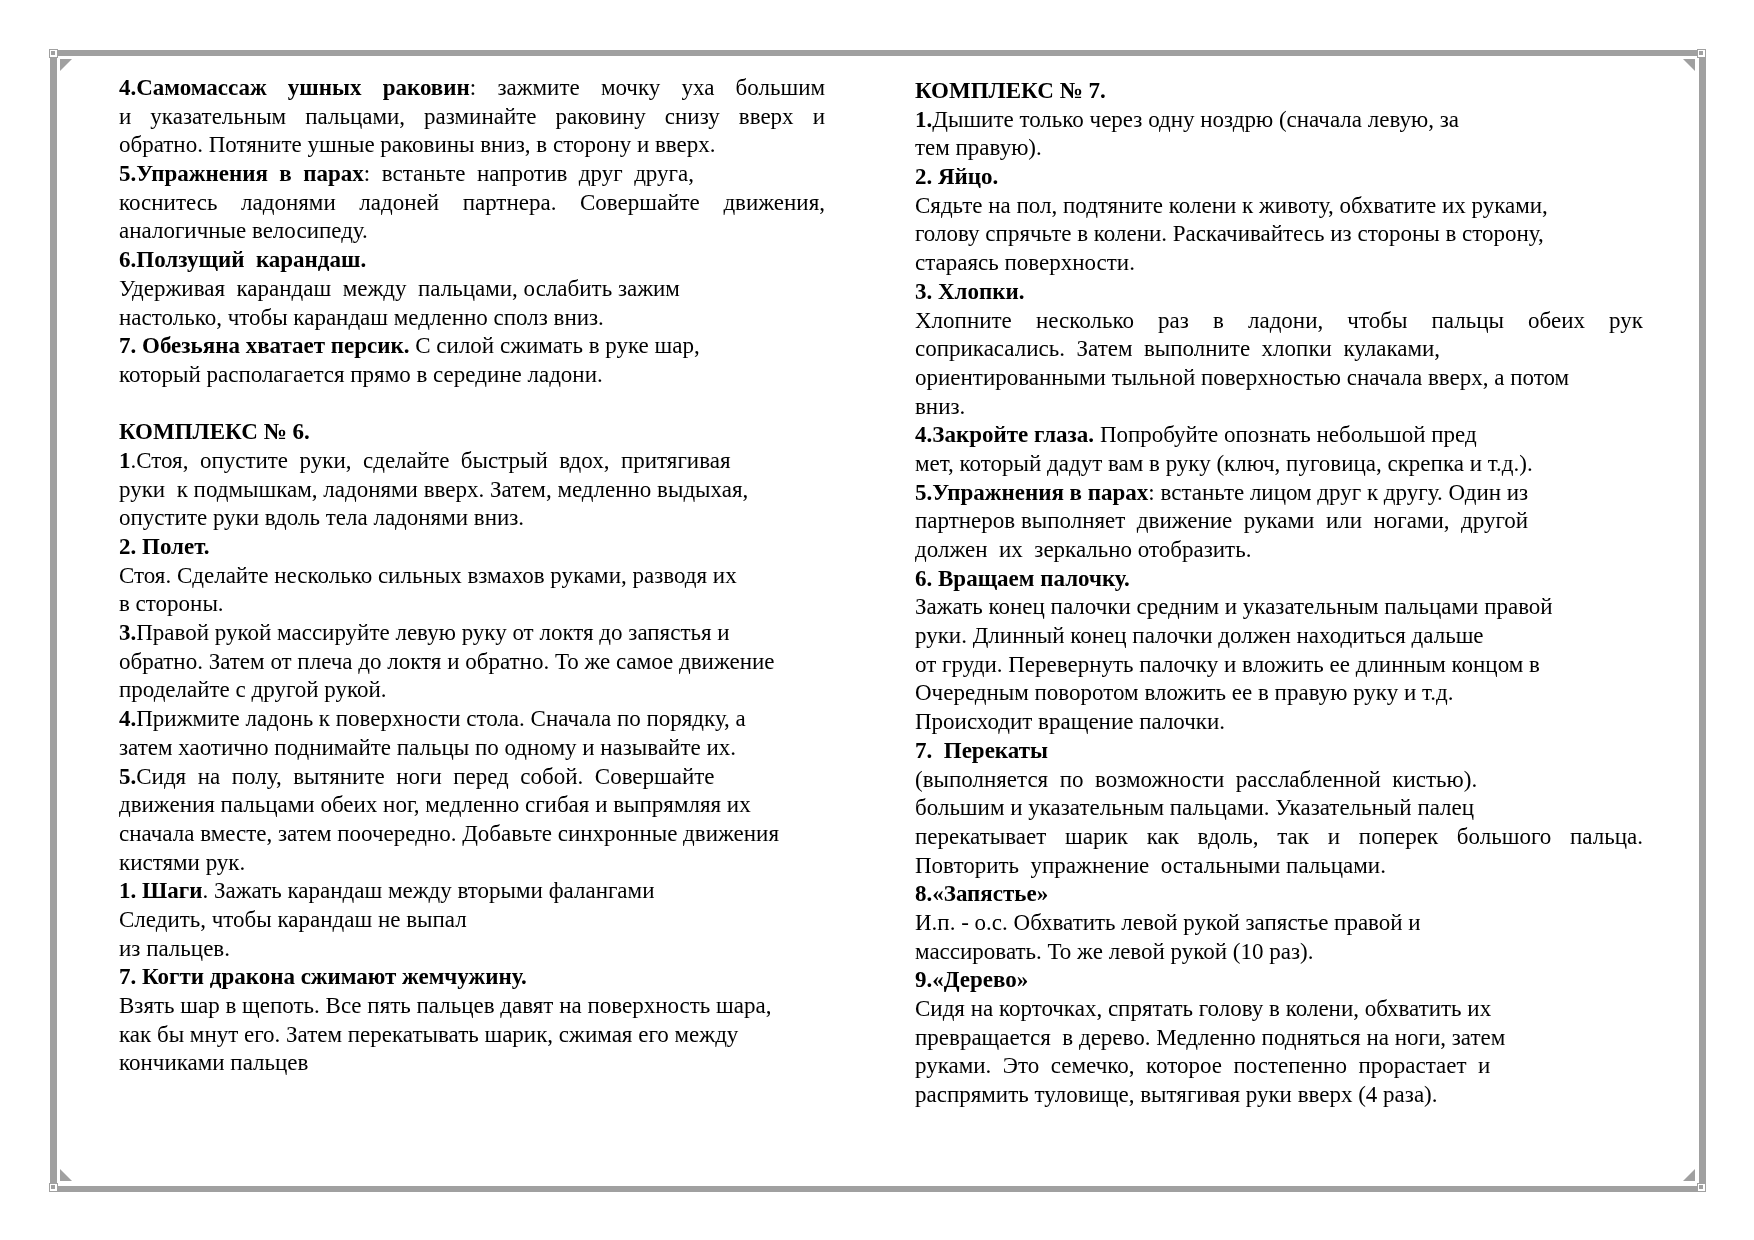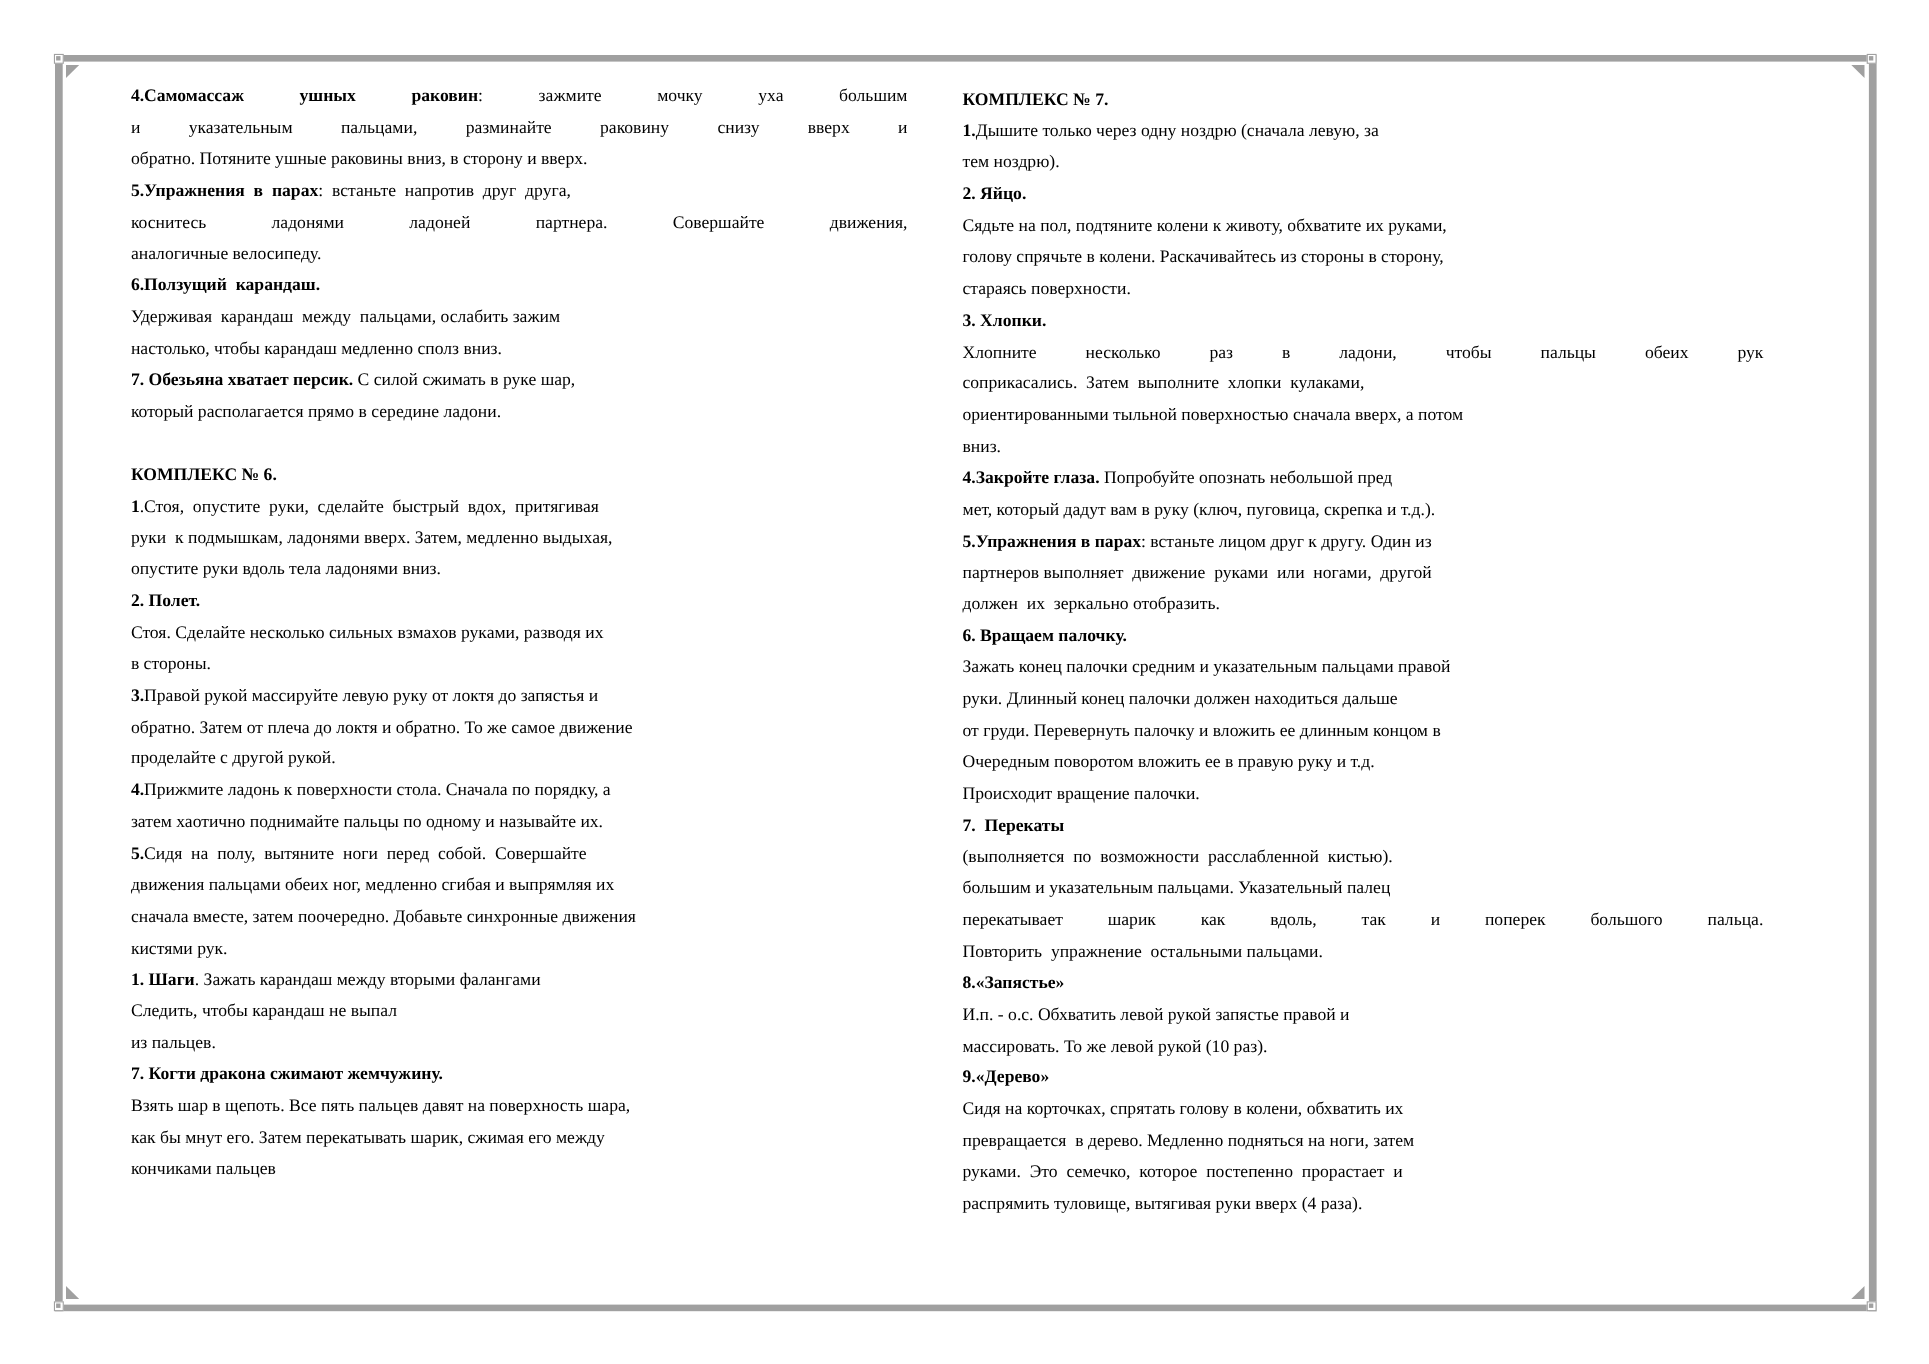--- a/index.html
+++ b/index.html
@@ -6,23 +6,23 @@
   body { width: 1754px; height: 1240px; position: relative; overflow: hidden; font-family: "Liberation Serif", serif; color: #000; }
   .frame-bar { position: absolute; background: #a0a0a0; }
   .corner-sq { position: absolute; width: 9px; height: 9px; border: 1px solid #a0a0a0; background: #fff; box-sizing: border-box; }
   .corner-sq::after { content: ""; position: absolute; left: 1px; top: 1px; width: 4px; height: 4px; background: #a0a0a0; }
   .tri { position: absolute; width: 0; height: 0; }
   .tri.tl { left: 60px; top: 59px; border-top: 12px solid #a0a0a0; border-right: 12px solid transparent; }
   .tri.tr { left: 1683px; top: 59px; border-top: 12px solid #a0a0a0; border-left: 12px solid transparent; }
   .tri.bl { left: 60px; top: 1169px; border-bottom: 12px solid #a0a0a0; border-right: 12px solid transparent; }
   .tri.br { left: 1683px; top: 1169px; border-bottom: 12px solid #a0a0a0; border-left: 12px solid transparent; }
 
-  .col { position: absolute; font-size: 16px; line-height: 28.7px; }
+  .col { position: absolute; font-size: 23px; line-height: 28.7px; }
   .col.left { left: 119px; top: 74px; width: 706px; }
-  .col.right { left: 875px; top: 77px; width: 728px; }
+  .col.right { left: 915px; top: 77px; width: 728px; }
   .line { display: block; white-space: pre; height: 28.7px; overflow: visible; }
   .line.j { text-align: justify; text-align-last: justify; white-space: normal; }
   .b { font-weight: bold; }
 </style>
 </head>
 <body>
 
 <div class="frame-bar" style="left:50px; top:50px; width:1656px; height:6px;"></div>
 <div class="frame-bar" style="left:50px; top:1186px; width:1656px; height:6px;"></div>
 <div class="frame-bar" style="left:50px; top:50px; width:7px; height:1142px;"></div>
@@ -71,21 +71,21 @@
     <div class="line"><span>Следить, чтобы карандаш не выпал</span></div>
     <div class="line"><span>из пальцев.</span></div>
     <div class="line"><span class="b">7. Когти дракона сжимают жемчужину.</span></div>
     <div class="line"><span>Взять шар в щепоть. Все пять пальцев давят на поверхность шара,</span></div>
     <div class="line"><span>как бы мнут его. Затем перекатывать шарик, сжимая его между</span></div>
     <div class="line"><span>кончиками пальцев</span></div>
   </div>
 <div class="col right" id="col-right">
     <div class="line"><span class="b">КОМПЛЕКС № 7.</span></div>
     <div class="line"><span class="b">1.</span><span>Дышите только через одну ноздрю (сначала левую, за</span></div>
-    <div class="line"><span>тем ноздрю).</span></div>
+    <div class="line"><span>тем правую).</span></div>
     <div class="line"><span class="b">2. Яйцо.</span></div>
     <div class="line"><span>Сядьте на пол, подтяните колени к животу, обхватите их руками,</span></div>
     <div class="line"><span>голову спрячьте в колени. Раскачивайтесь из стороны в сторону,</span></div>
     <div class="line"><span>стараясь поверхности.</span></div>
     <div class="line"><span class="b">3. Хлопки.</span></div>
     <div class="line j"><span>Хлопните  несколько  раз  в  ладони,  чтобы  пальцы  обеих  рук</span></div>
     <div class="line"><span>соприкасались.  Затем  выполните  хлопки  кулаками,</span></div>
     <div class="line"><span>ориентированными тыльной поверхностью сначала вверх, а потом</span></div>
     <div class="line"><span>вниз.</span></div>
     <div class="line"><span class="b">4.Закройте глаза.</span><span> Попробуйте опознать небольшой пред</span></div>

